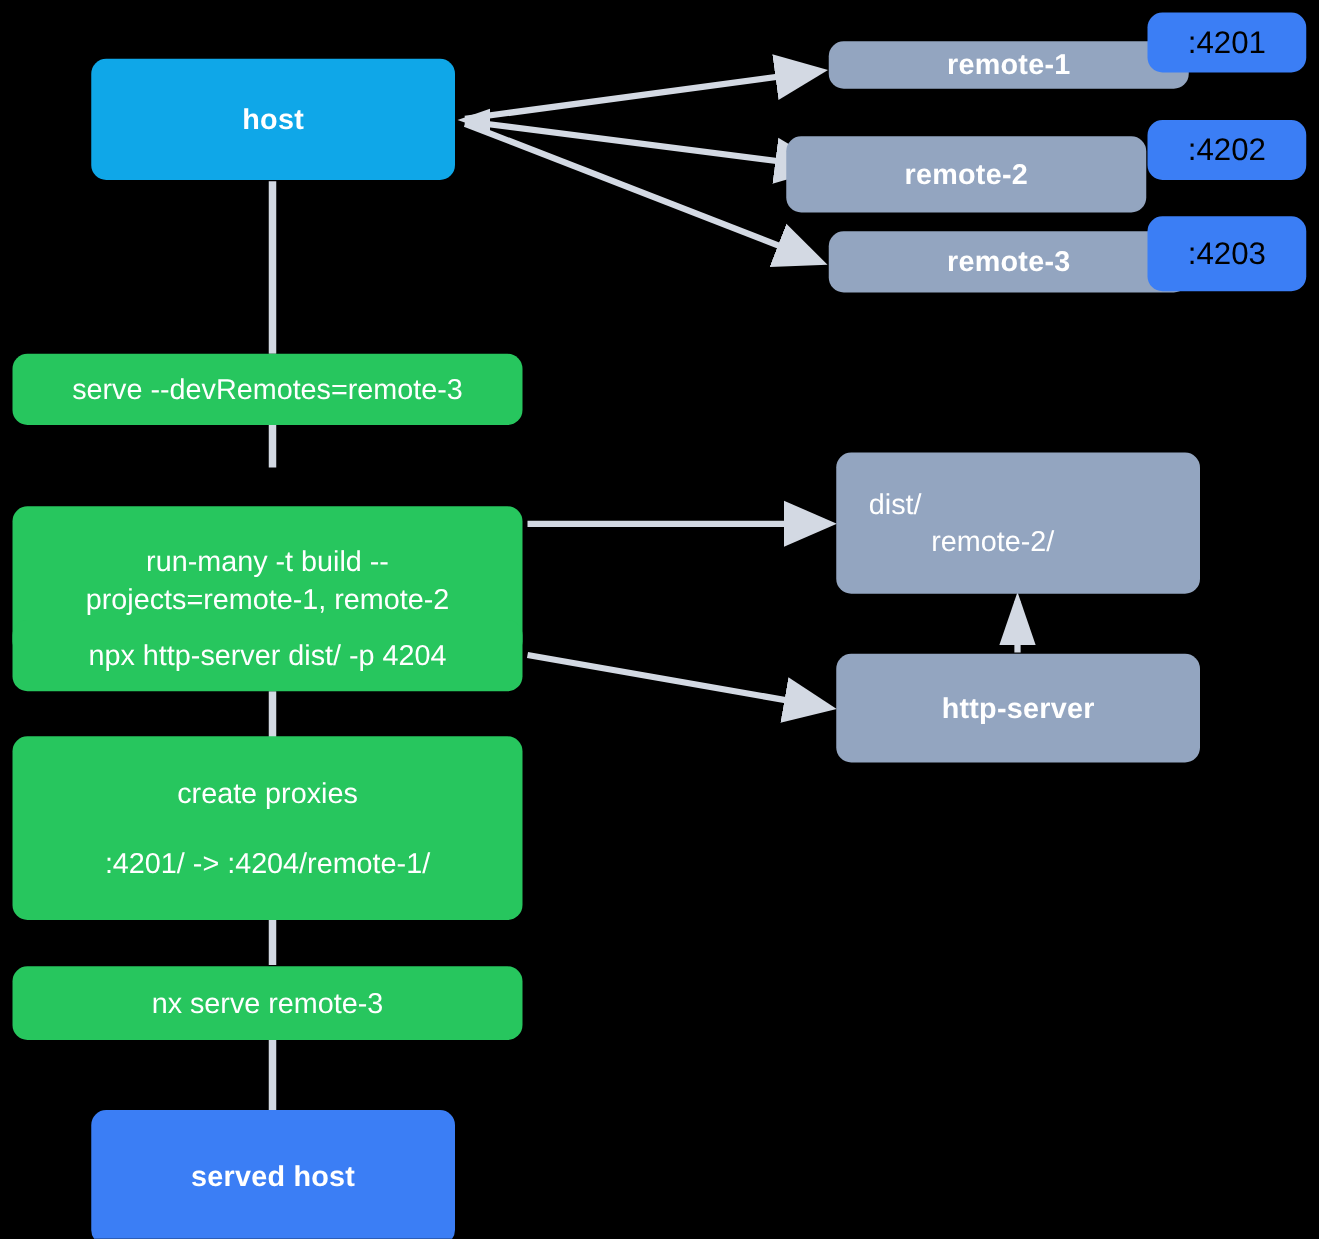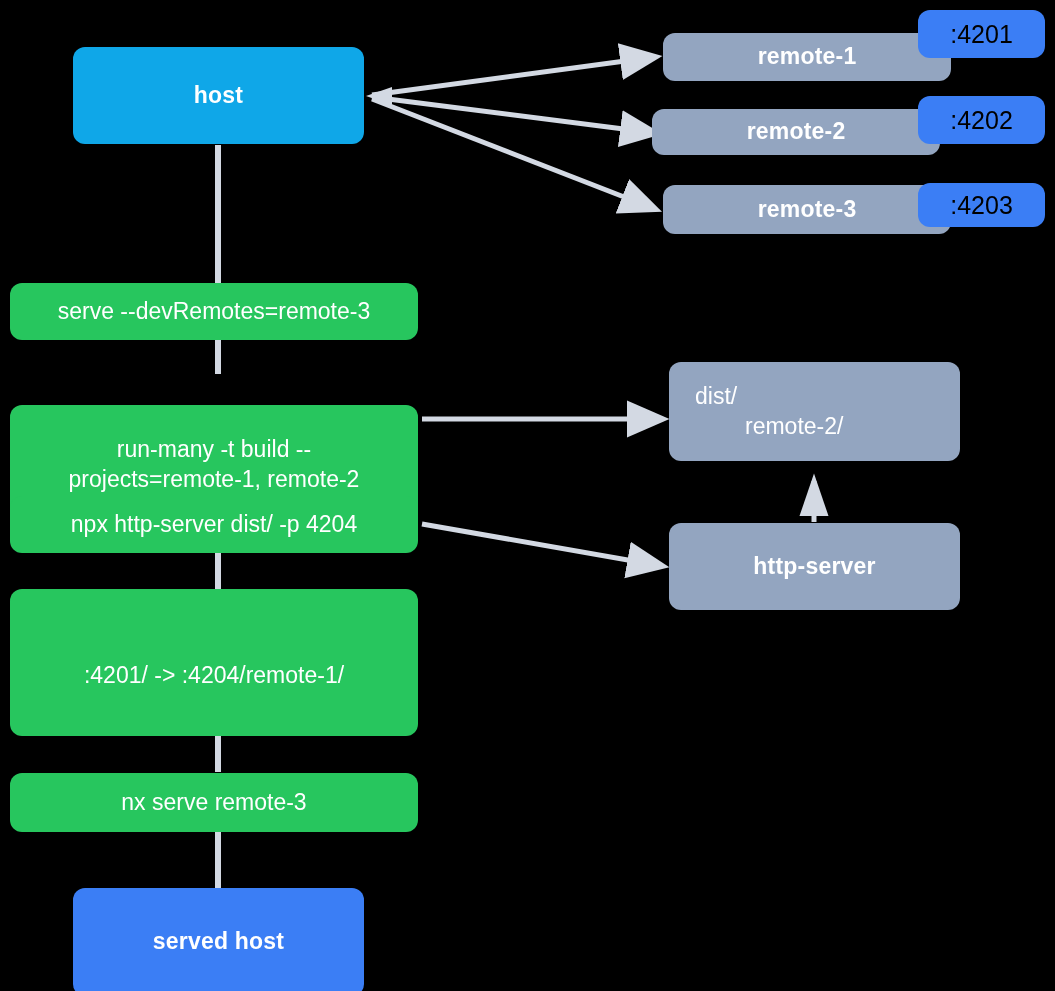--- a/index.html
+++ b/index.html
@@ -100,68 +100,69 @@
 
     <line x1="422" y1="524" x2="662" y2="566" stroke="#D3D9E3" stroke-width="5" marker-end="url(#ah)"></line>
 
     <line x1="814" y1="522" x2="814" y2="481" stroke="#D3D9E3" stroke-width="5" marker-end="url(#ahb)"></line>
   </svg>
 
   <div class="node host" style="left:73px; top:47px; width:291px; height:97px;">
     <span class="lbl-bold">host</span>
   </div>
 
-  <div class="node remote" style="left:663px; top:33px; width:288px; height:48px;text-align:right;">
+  <div class="node remote" style="left:663px; top:33px; width:288px; height:38px;text-align:right;">
     <span class="lbl-bold">remote-1</span>
   </div>
   <div class="badge" style="left:918px; top:10px; width:127px; height:48px;">
     <span>:4201</span>
   </div>
 
-  <div class="node remote" style="left:652px; top:109px; width:288px; height:46px;">
+  <div class="node remote" style="left:629px; top:109px; width:288px; height:61px;">
     <span class="lbl-bold">remote-2</span>
   </div>
   <div class="badge" style="left:918px; top:96px; width:127px; height:48px;">
     <span>:4202</span>
   </div>
 
   <div class="node remote" style="left:663px; top:185px; width:288px; height:49px;">
     <span class="lbl-bold">remote-3</span>
   </div>
-  <div class="badge" style="left:918px; top:183px; width:127px; height:44px;">
+  <div class="badge" style="left:918px; top:173px; width:127px; height:60px;">
     <span>:4203</span>
   </div>
 
   <div class="node cmd" style="left:10px; top:283px; width:408px; height:57px;">
     <span class="lbl-normal">serve --devRemotes=remote-3</span>
   </div>
 
   <div class="node cmd" style="left:10px; top:373px; width:408px; height:120px;margin-top:32px;">
     <span class="lbl-line">run-many -t build --</span>
     <span class="lbl-line">projects=remote-1, remote-2</span>
   </div>
 
   <div class="node cmd" style="left:10px; top:496px; width:408px; height:57px;">
     <span class="lbl-normal">npx http-server dist/ -p 4204</span>
   </div>
 
   <div class="node cmd" style="left:10px; top:589px; width:408px; height:147px;">
+    <span class="lbl-line">create proxies</span>
     <span class="spacer"></span>
     <span class="lbl-line">:4201/ -&gt; :4204/remote-1/</span>
   </div>
 
   <div class="node cmd" style="left:10px; top:773px; width:408px; height:59px;">
     <span class="lbl-normal">nx serve remote-3</span>
   </div>
 
   <div class="node served" style="left:73px; top:888px; width:291px; height:108px;">
     <span class="lbl-bold">served host</span>
   </div>
 
-  <div class="node artifact" style="left:669px; top:362px; width:291px; height:99px; align-items:center;">
+  <div class="node artifact" style="left:669px; top:362px; width:291px; height:113px; align-items:center;">
     <div class="stack">
       <span>dist/</span>
       <span class="indent">remote-2/</span>
     </div>
   </div>
 
   <div class="node artifact" style="left:669px; top:523px; width:291px; height:87px;">
     <span class="lbl-bold">http-server</span>
   </div>
 

